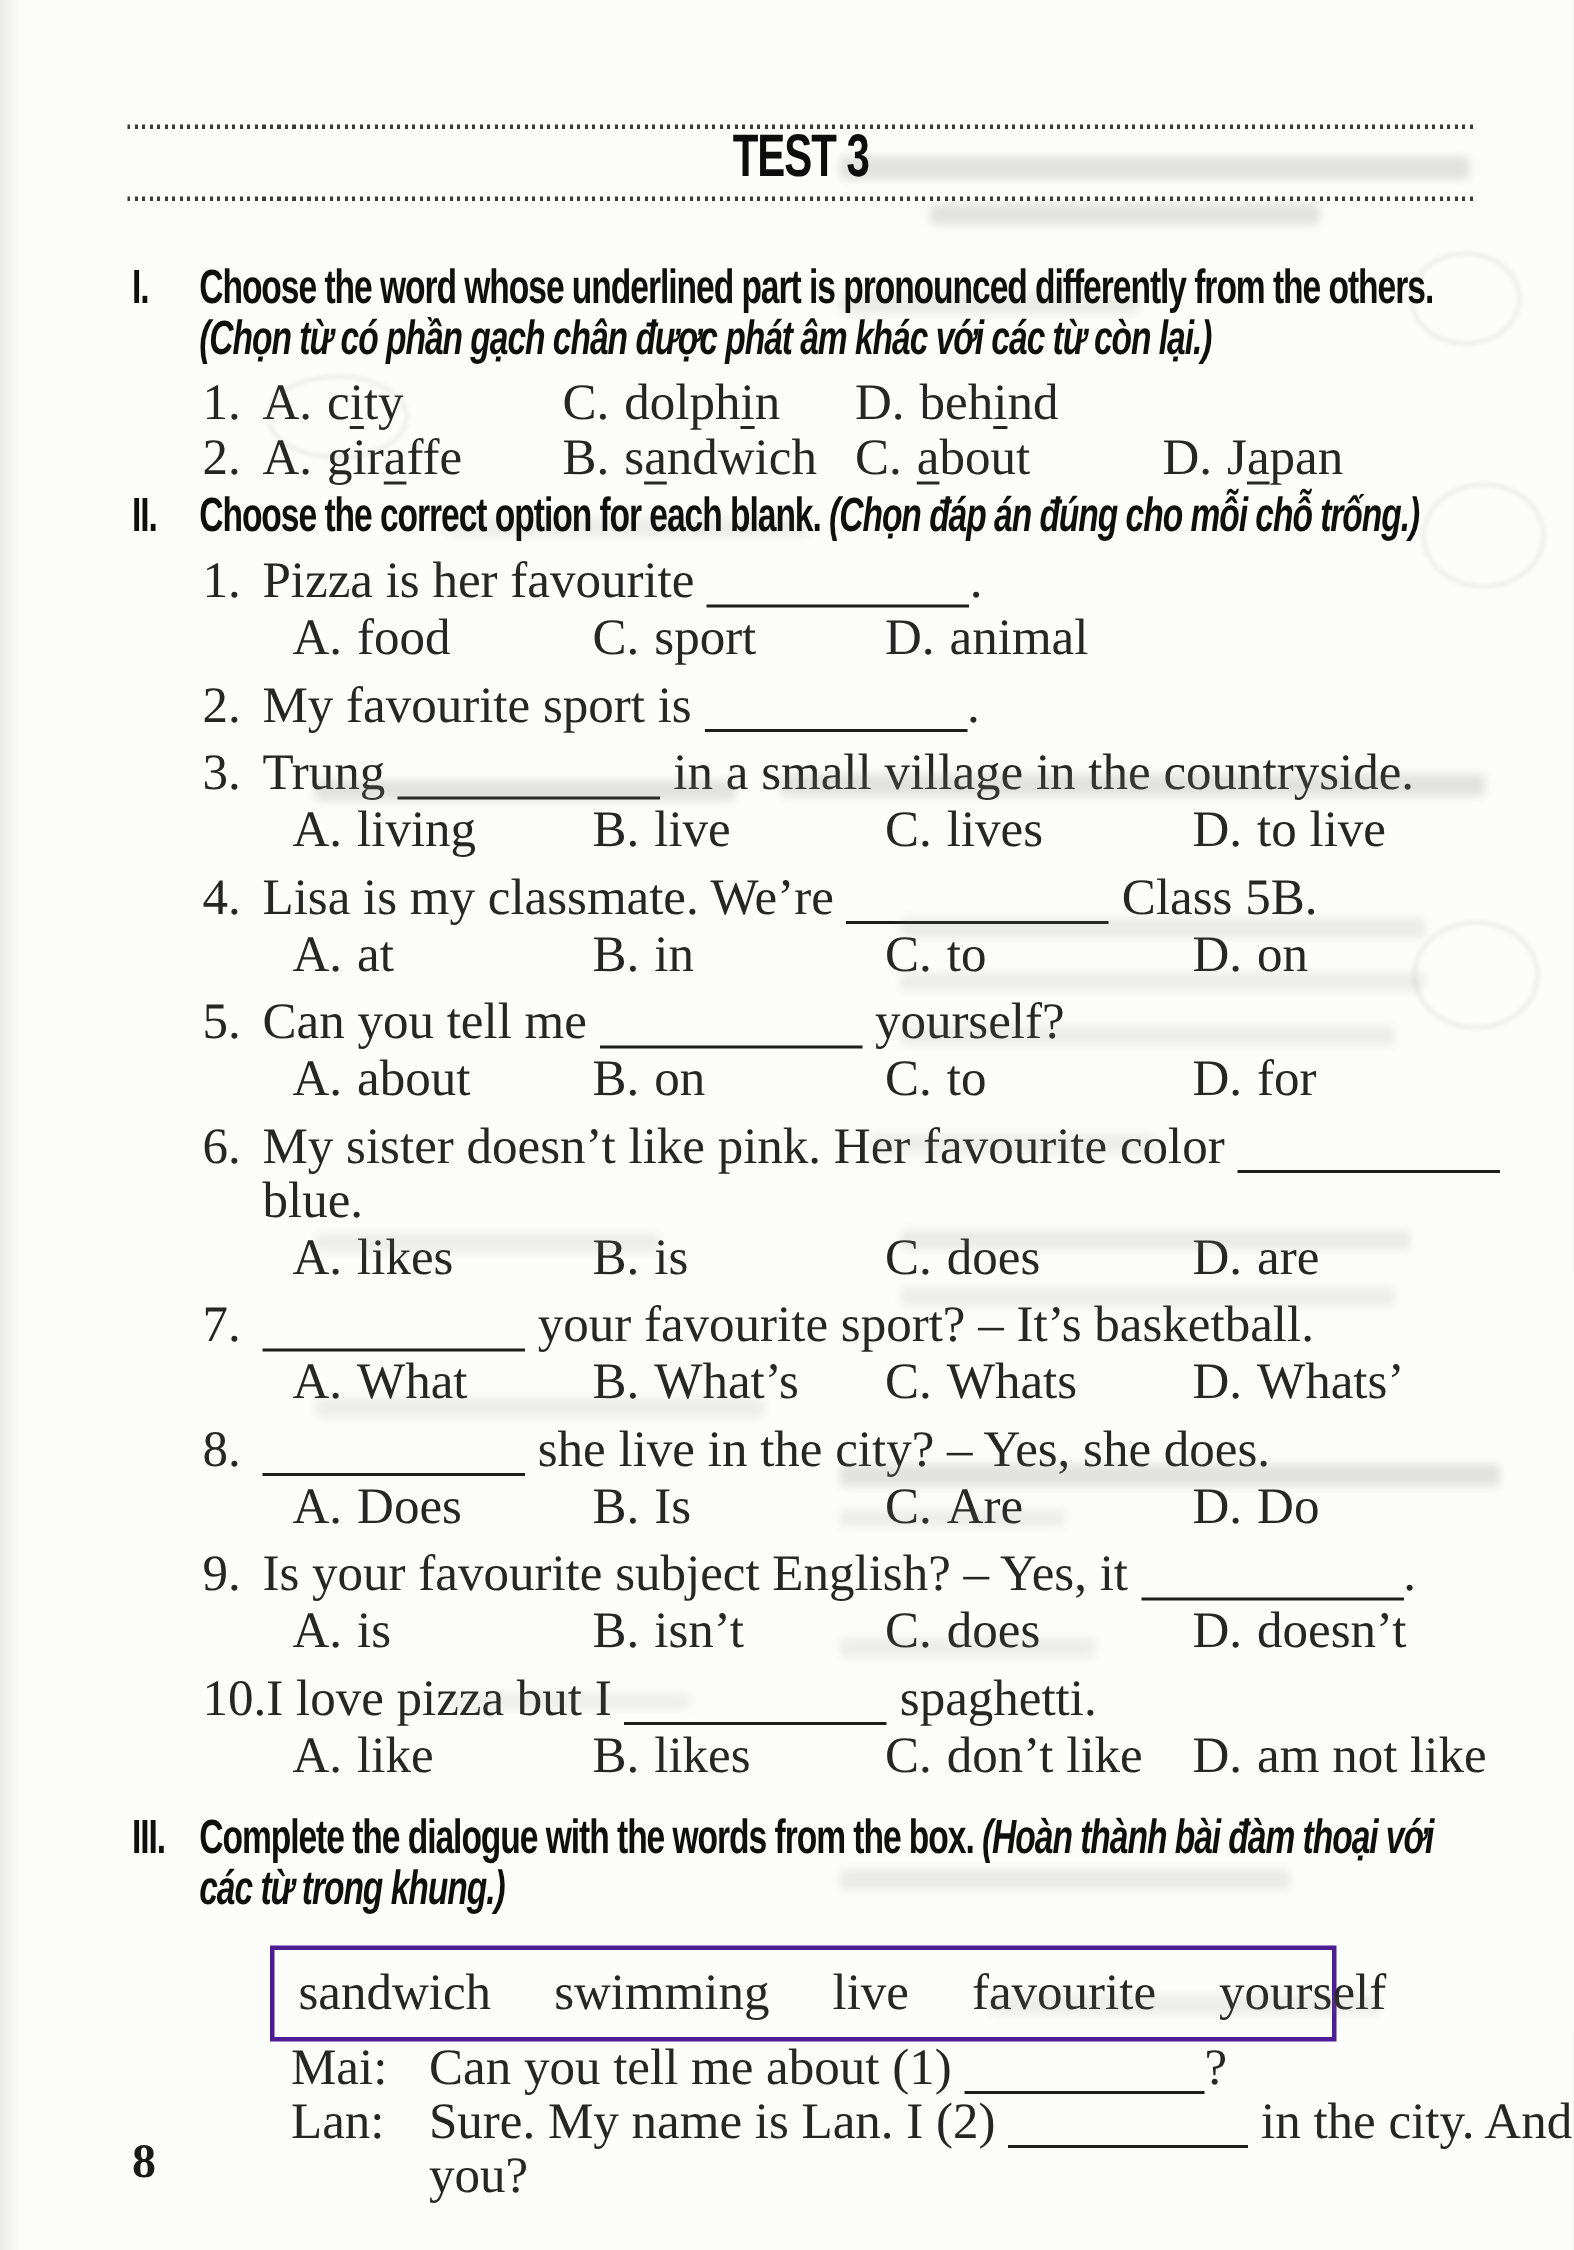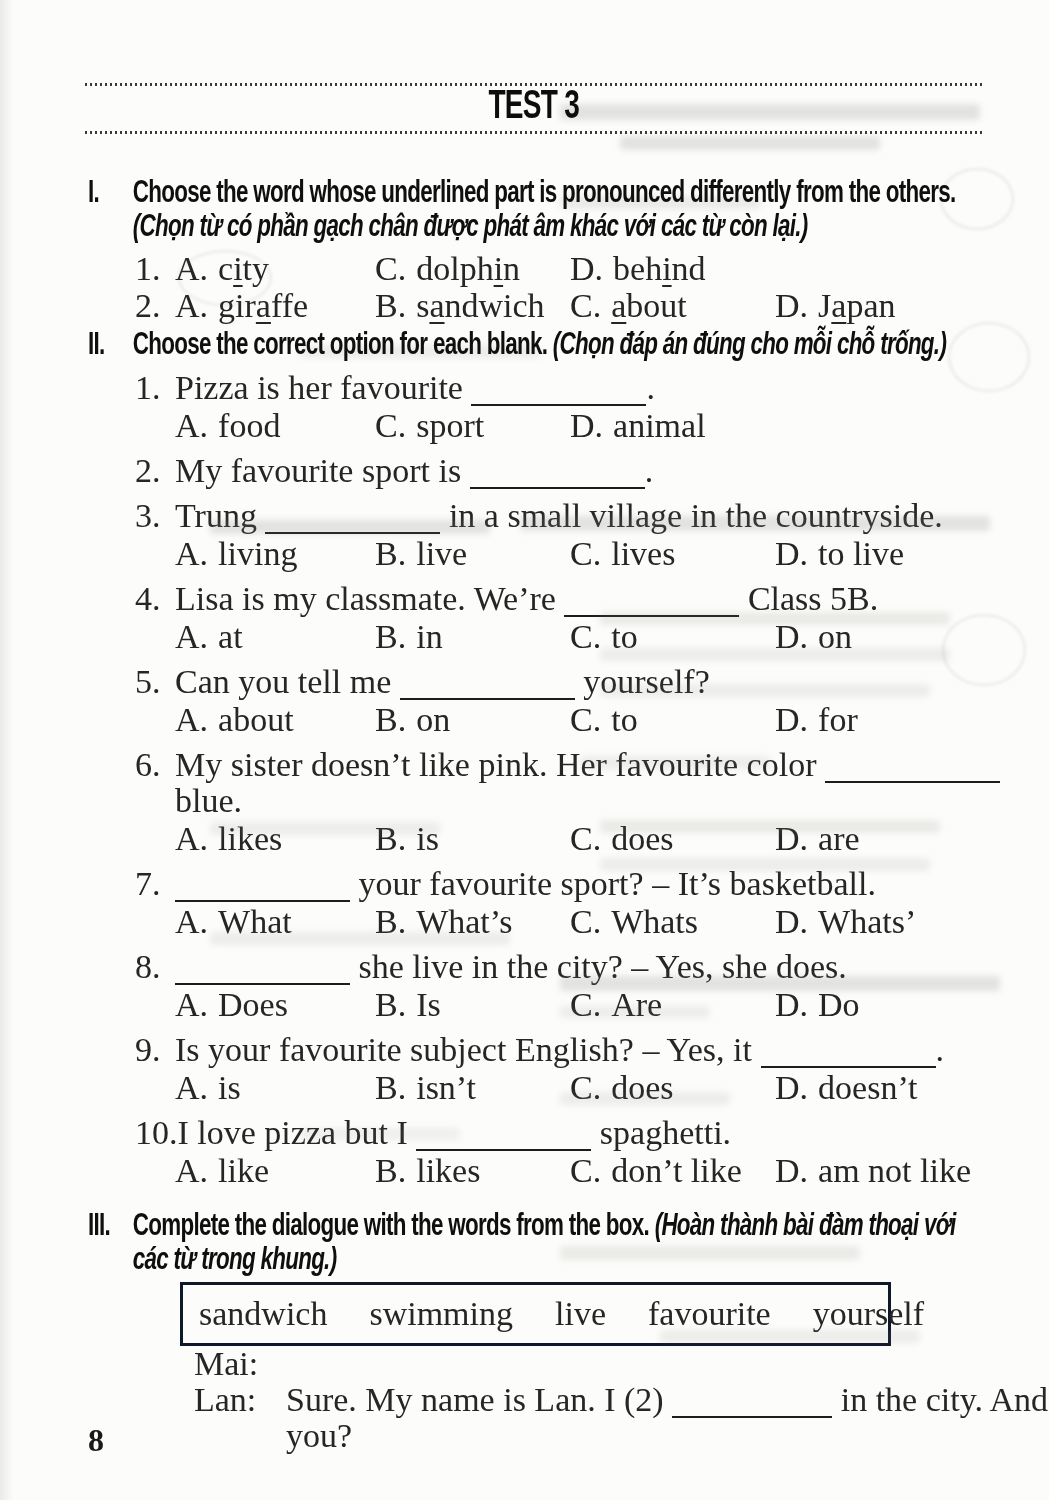--- a/index.html
+++ b/index.html
@@ -68,33 +68,33 @@
   .ul{text-decoration:underline;text-decoration-thickness:2px;text-underline-offset:5px;}
 
   
   .q-block{margin-left:135px;margin-top:9px;}
   .q-block.first{margin-top:10px;}
   .q-stem{display:flex;font-size:34px;line-height:36px;}
   .qnum{flex:0 0 40px;}
   .stem-text{flex:1;font-family:Liberation Serif, serif;}
   .q-opts{
     display:grid;grid-template-columns:200px 195px 205px auto;
-    margin-left:40px;margin-top:2px;
+    margin-left:60px;margin-top:2px;
     font-size:34px;line-height:36px;
   }
   .blank{
     display:inline-block;width:175px;height:6px;
     border-bottom:2.5px solid #1d1d1d;vertical-align:-7px;
   }
   .blank-sm{width:160px;}
 
   
   .word-box{
-    margin-left:180px;margin-top:7px;width:711px;box-sizing:border-box;
-    border:3px solid #0f172a;
+    margin-left:180px;margin-top:22px;width:711px;box-sizing:border-box;
+    border:3px solid #4c1d95;
     padding:11px 10px 11px 16px;
     display:flex;gap:42px;
     font-size:34px;line-height:36px;
   }
   .dlg-row{display:flex;margin-left:170px;font-size:34px;line-height:36px;}
   .speaker{flex:0 0 92px;margin-left:24px;}
   .dlg-text{flex:1;}
 
   .page-number{
     position:absolute;left:88px;top:1422px;
@@ -313,20 +313,21 @@
       <span>swimming</span>
       <span>live</span>
       <span>favourite</span>
       <span>yourself</span>
     </div>
 
     <div>
 
         <div class="dlg-row first">
           <span class="speaker">Mai:</span>
+          <span class="dlg-text"><span>Can you tell me about (1) </span><span class="blank blank-sm"></span><span>?</span></span>
         </div>
 
         <div class="dlg-row">
           <span class="speaker">Lan:</span>
           <span class="dlg-text"><span>Sure. My name is Lan. I (2) </span><span class="blank blank-sm"></span><span> in the city. And you?</span></span>
         </div>
       </div>
   </section>
 
   <div class="page-number">8</div>

